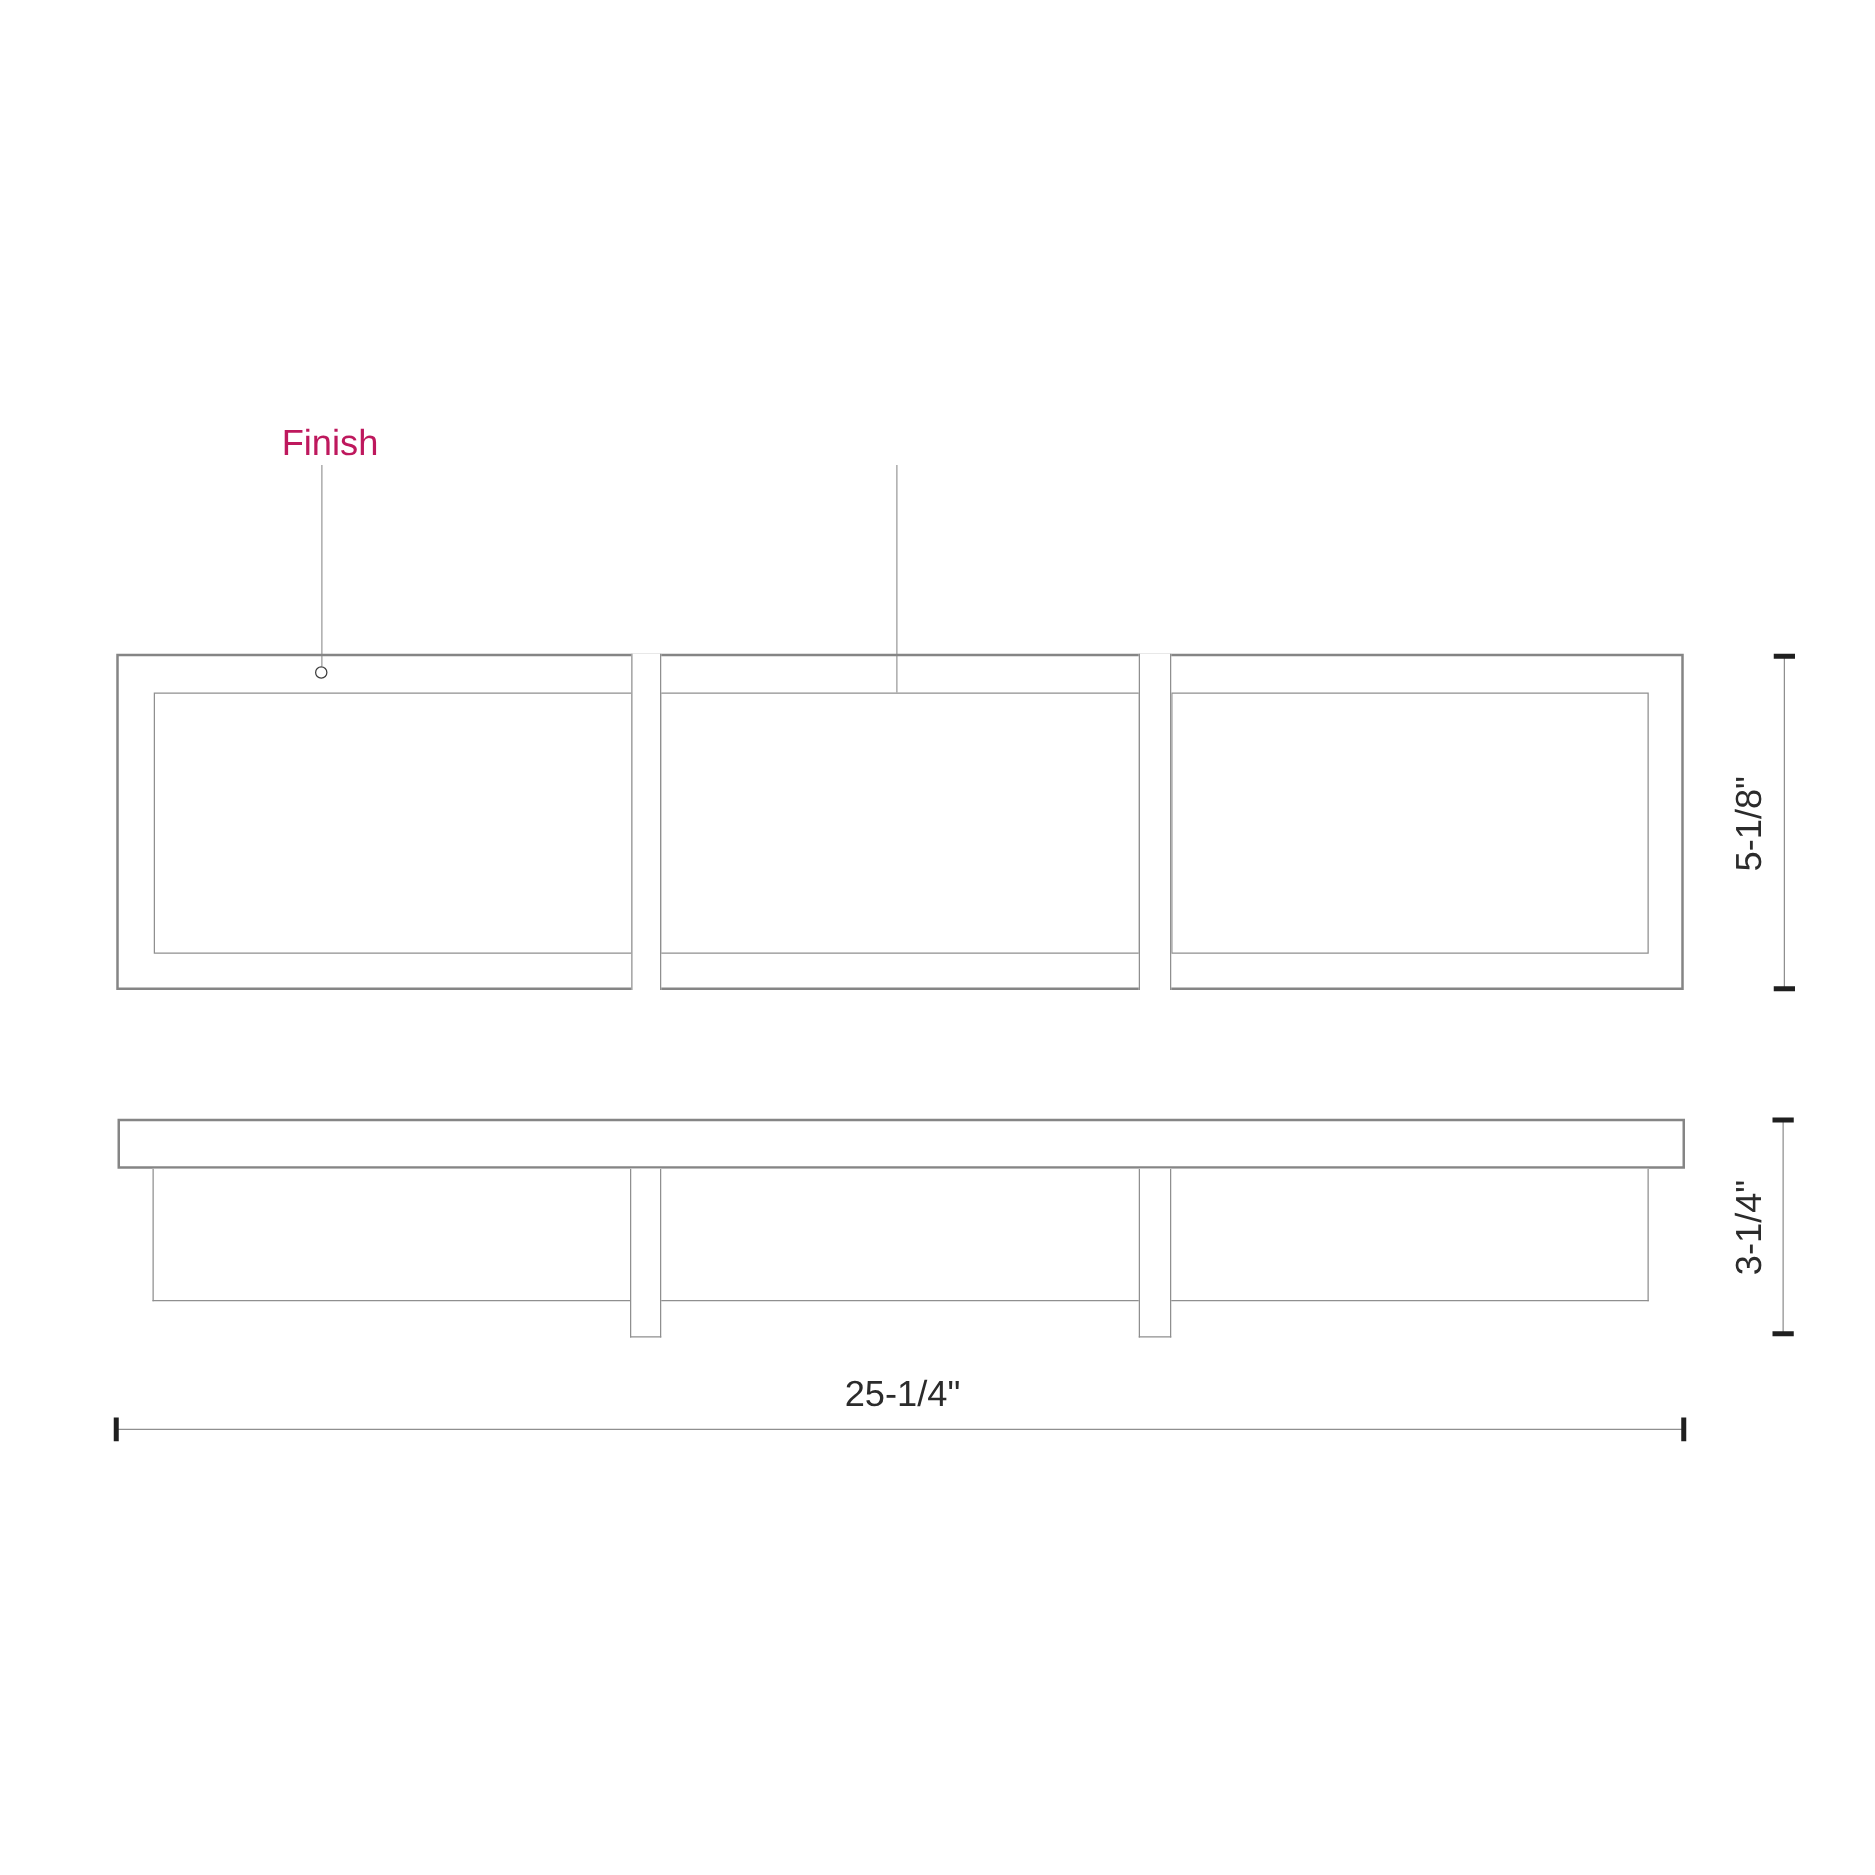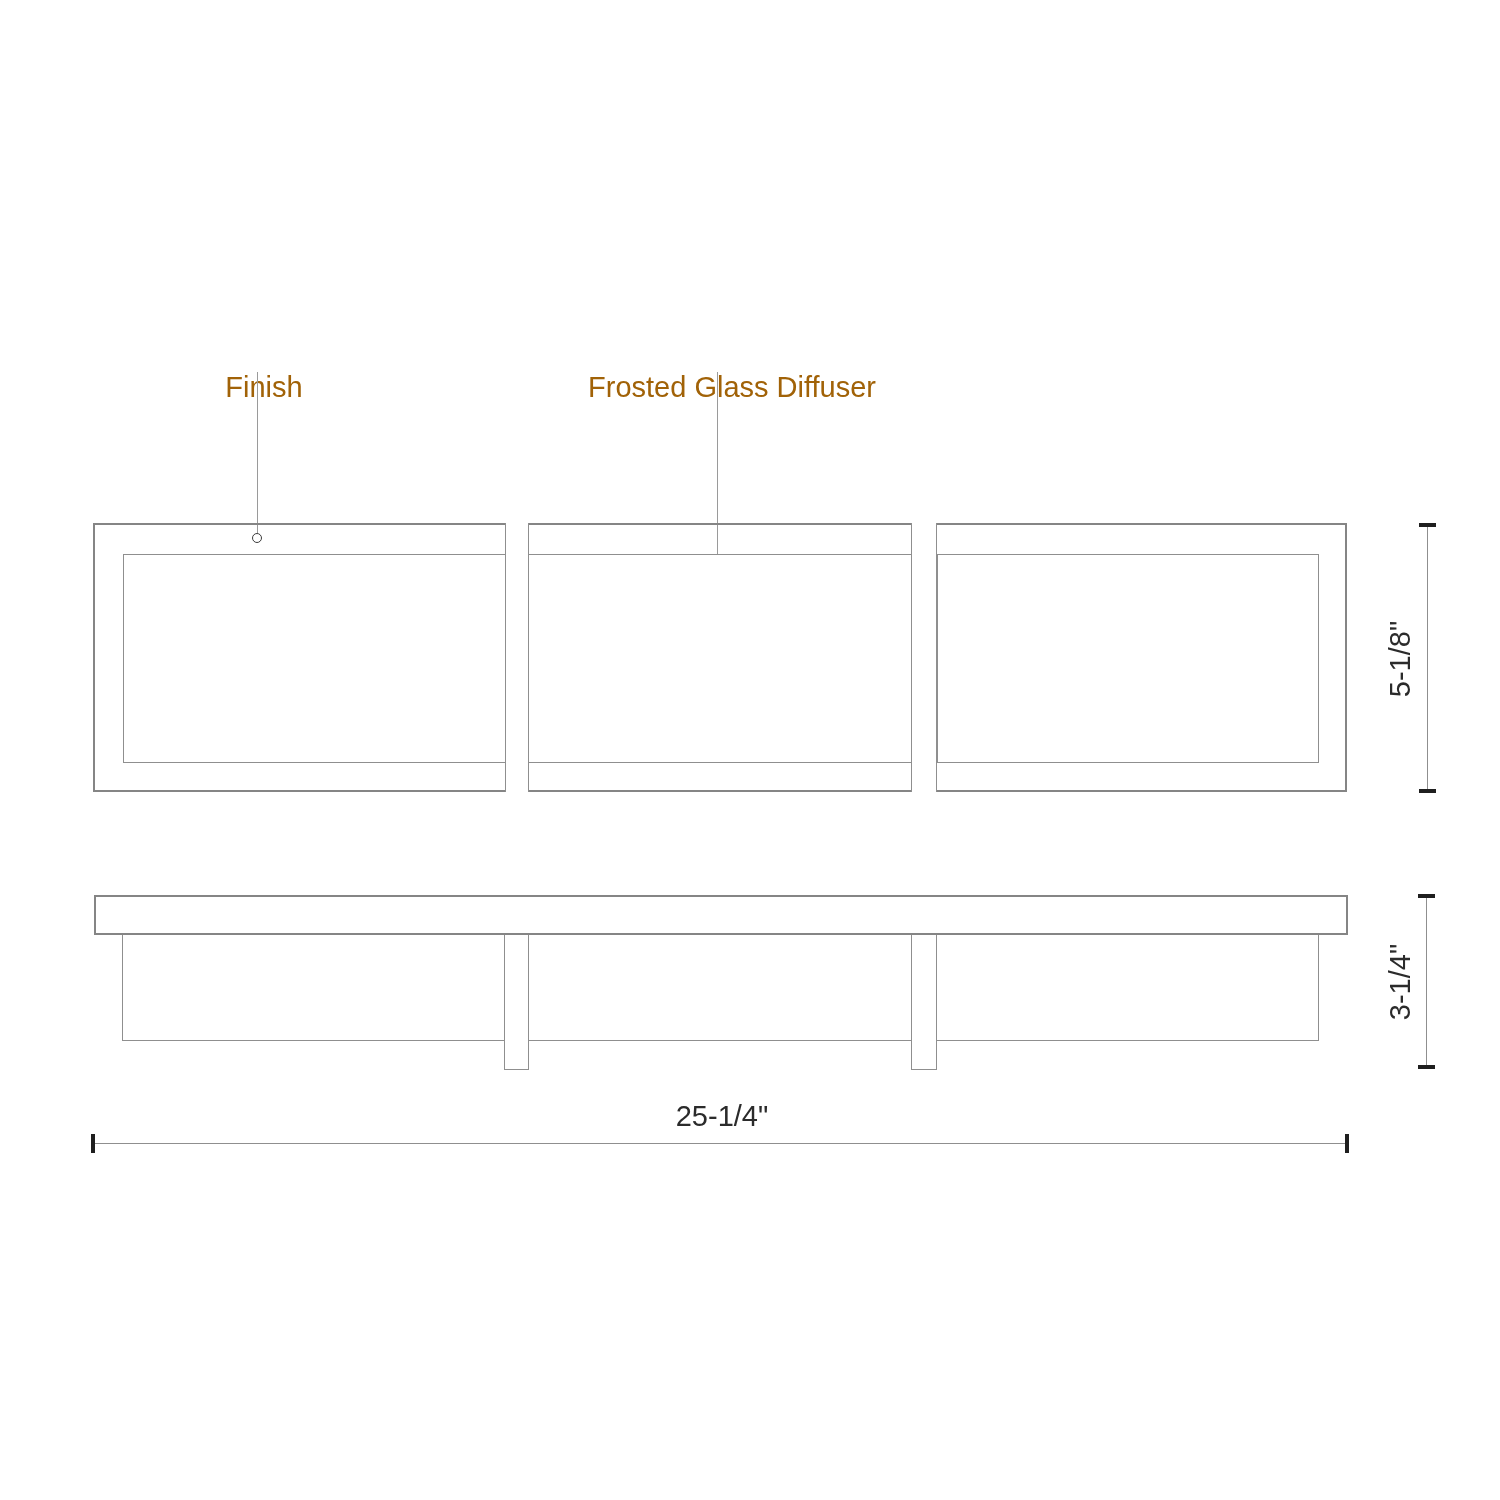--- a/index.html
+++ b/index.html
@@ -17,22 +17,21 @@
     overflow: hidden;
   }
   .abs { position: absolute; box-sizing: border-box; }
 
   
   .callout-label {
     font-size: 29px;
     line-height: 30px;
     text-align: center;
     white-space: nowrap;
-    color: #a16207;
-    margin-top: 32px;
+    color: #be185d;
   }
   #finish-label   { left: 154px; top: 340px; width: 220px; }
   #diffuser-label { left: 552px; top: 340px; width: 360px; }
 
   .leader-line {
     width: 0;
     border-left: 1.5px solid #9a9a9a;
   }
   #finish-leader   { left: 257px; top: 372px; height: 161px; }
   #diffuser-leader { left: 717px; top: 372px; height: 231px; }
@@ -127,21 +126,20 @@
 </style>
 </head>
 <body>
 
 <div id="canvas">
 
   <div class="abs callout-label" id="finish-label">Finish</div>
   <div class="abs leader-line" id="finish-leader"></div>
   <div class="abs leader-dot" id="finish-dot"></div>
 
-  <div class="abs callout-label" id="diffuser-label">Frosted Glass Diffuser</div>
   <div class="abs leader-line" id="diffuser-leader"></div>
   <div class="abs leader-dot" id="diffuser-dot"></div>
 
   <div class="abs" id="front-frame"></div>
   <div class="abs glass-panel" id="glass-left"></div>
   <div class="abs glass-panel" id="glass-center"></div>
   <div class="abs glass-panel" id="glass-right"></div>
   <div class="abs divider-bar" id="divider-left"></div>
   <div class="abs divider-bar" id="divider-right"></div>
 

